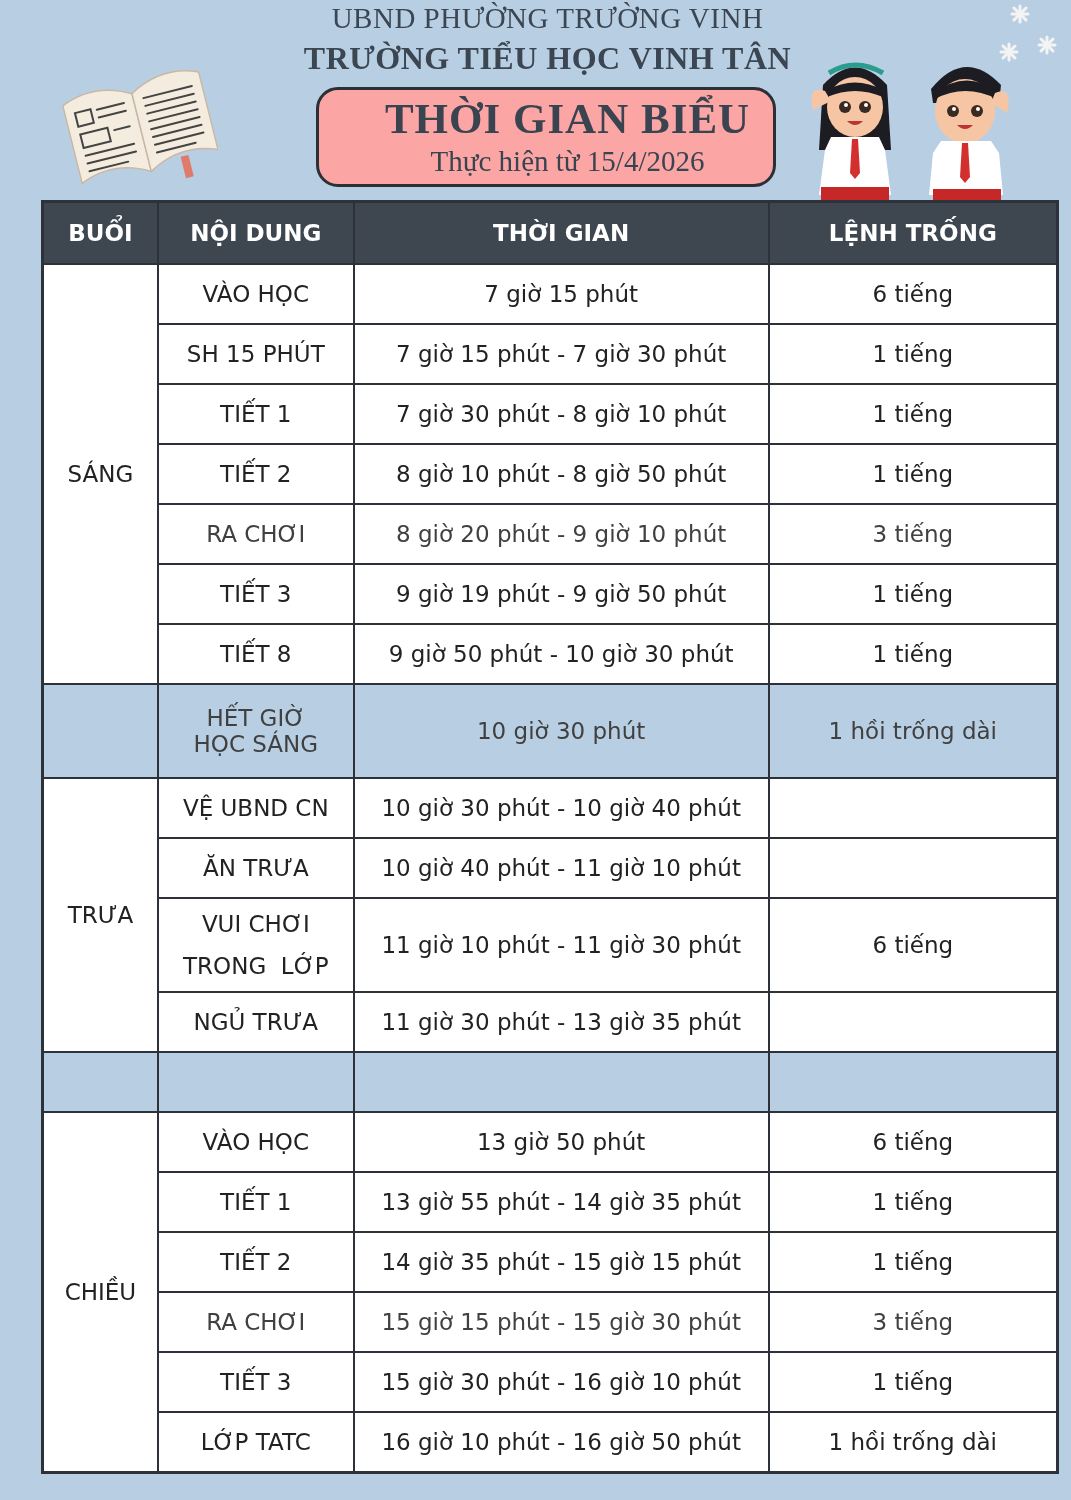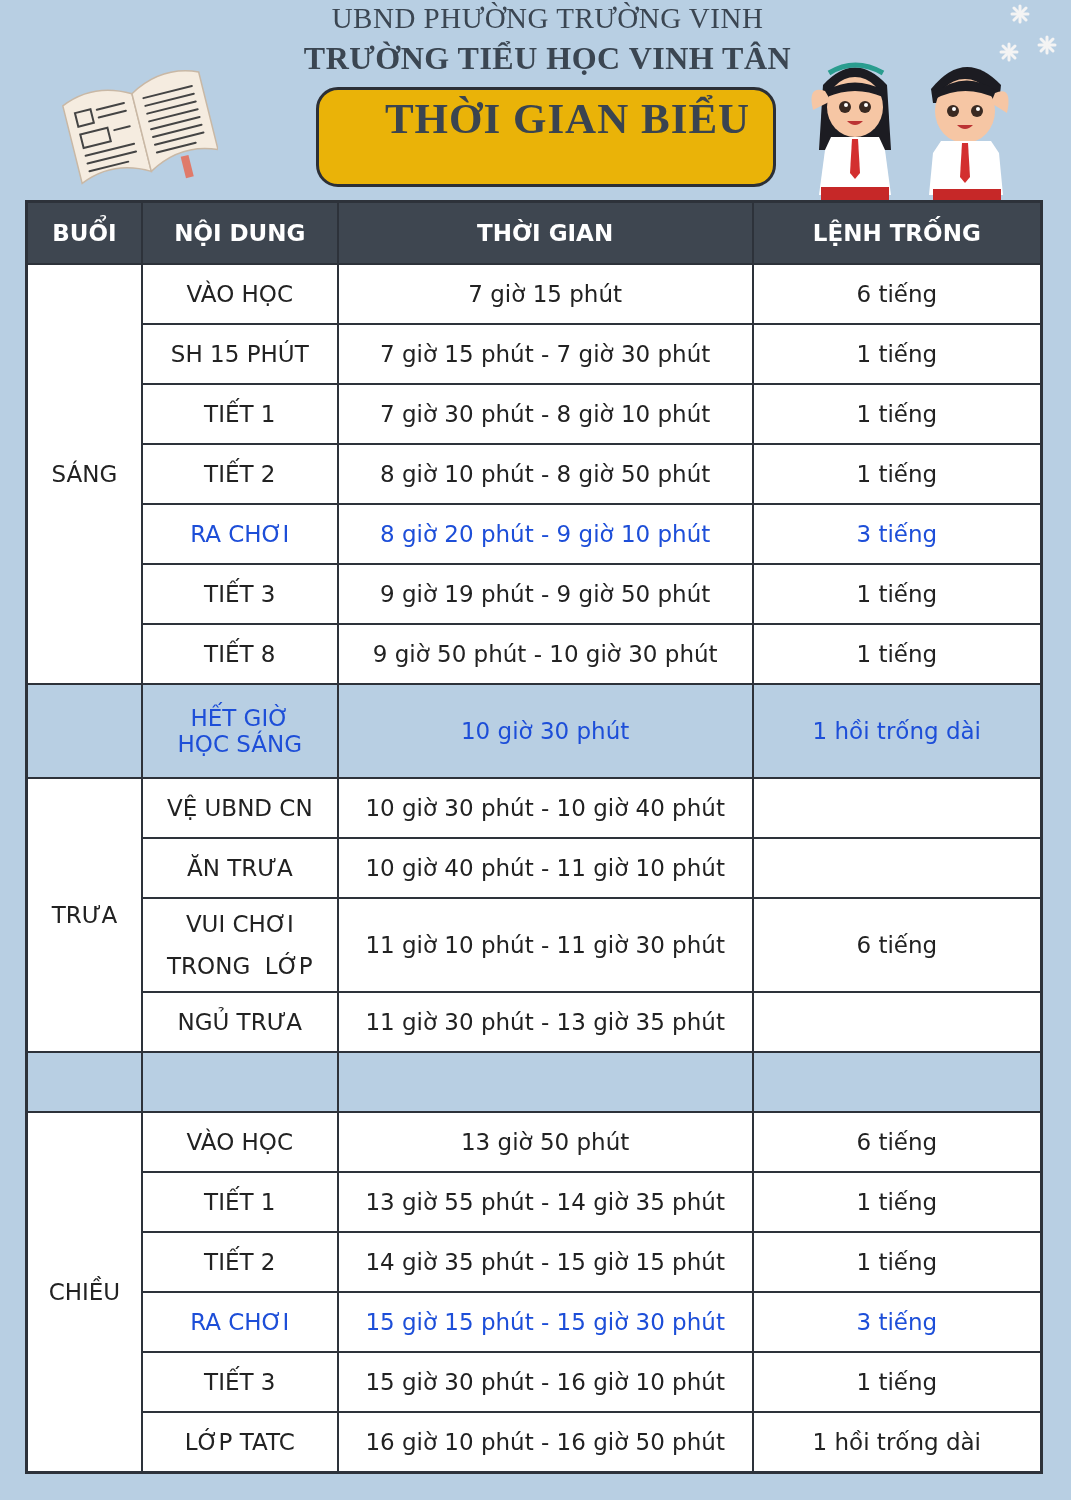--- a/index.html
+++ b/index.html
@@ -14,66 +14,67 @@
     text-align: center; font-family: "Liberation Serif", serif;
     color: #3b4652; font-size: 29px; letter-spacing: 0.5px;
   }
   .header-school {
     position: absolute; left: 0; width: 1095px; top: 40px;
     text-align: center; font-family: "Liberation Serif", serif;
     color: #3b4652; font-size: 32px; font-weight: bold; letter-spacing: 0.5px;
   }
   .title-box {
     position: absolute; left: 316px; top: 87px; width: 460px; height: 100px;
-    background: #eab308; border: 3px solid #2b2f36; border-radius: 22px;
+    background: #fca5a5; border: 3px solid #2b2f36; border-radius: 22px;
     box-sizing: border-box; text-align: center; padding-left: 43px;
   }
   .title-main {
     font-family: "Liberation Serif", serif; font-weight: bold;
     font-size: 43px; color: #3a4450; margin-top: 4px; letter-spacing: 1px;
   }
   .title-sub {
     font-family: "Liberation Serif", serif; font-size: 29px; color: #3a4450;
     margin-top: 2px;
   }
   .deco { position: absolute; }
   .book { left: 58px; top: 48px; width: 160px; height: 140px; }
   .kids { left: 805px; top: 55px; width: 210px; height: 145px; }
   .sparkles { left: 995px; top: 0px; width: 70px; height: 70px; }
 
   table.schedule {
-    position: absolute; left: 25px; top: 200px; width: 1018px;
+    position: absolute; left: 41px; top: 200px; width: 1018px;
     border-collapse: collapse; background: #fff;
     border: 3px solid #2d323a;
   }
   table.schedule th, table.schedule td {
     border: 2px solid #2d323a; text-align: center; vertical-align: middle;
     padding: 0; font-family: "DejaVu Sans", sans-serif;
   }
   table.schedule th {
     background: #3e4650; color: #ffffff; font-weight: bold; font-size: 23px;
     height: 60px;
   }
   th.col-time { vertical-align: top; padding-top: 6px; }
   table.schedule td { font-size: 23px; color: #222; height: 58px; }
   td.session { font-size: 22px; }
-  tr.red td.c { color: #1d4ed8; }
+  tr.red td.c { color: #404040; }
   tr.band td { background: #b8cfe3; }
   tr.band.tall td { height: 92px; }
   tr.tall td { height: 92px; }
   .col1 { width: 113px; } .col2 { width: 194px; margin-left: 36px; } .col3 { width: 414px; } .col4 { width: 287px; }
 </style>
 </head>
 <body>
 
 <div class="header-org">UBND PHƯỜNG TRƯỜNG VINH</div>
 <div class="header-school">TRƯỜNG TIỂU HỌC VINH TÂN</div>
 
 <div class="title-box">
   <div class="title-main">THỜI GIAN BIỂU</div>
+  <div class="title-sub">Thực hiện từ 15/4/2026</div>
 </div>
 
 <svg class="deco book" viewBox="0 0 160 140">
   <g transform="rotate(-14 80 70)">
     <path d="M10 40 Q45 25 80 45 L80 125 Q45 105 10 120 Z" fill="#f5ece0" stroke="#c9b8a5" stroke-width="1.5"></path>
     <path d="M80 45 Q115 25 150 40 L150 120 Q115 105 80 125 Z" fill="#f5ece0" stroke="#c9b8a5" stroke-width="1.5"></path>
     <rect x="20" y="50" width="16" height="14" fill="none" stroke="#444" stroke-width="2"></rect>
     <rect x="20" y="72" width="28" height="14" fill="none" stroke="#444" stroke-width="2"></rect>
     <g stroke="#444" stroke-width="2" stroke-linecap="round">
       <line x1="42" y1="52" x2="70" y2="52"></line>

